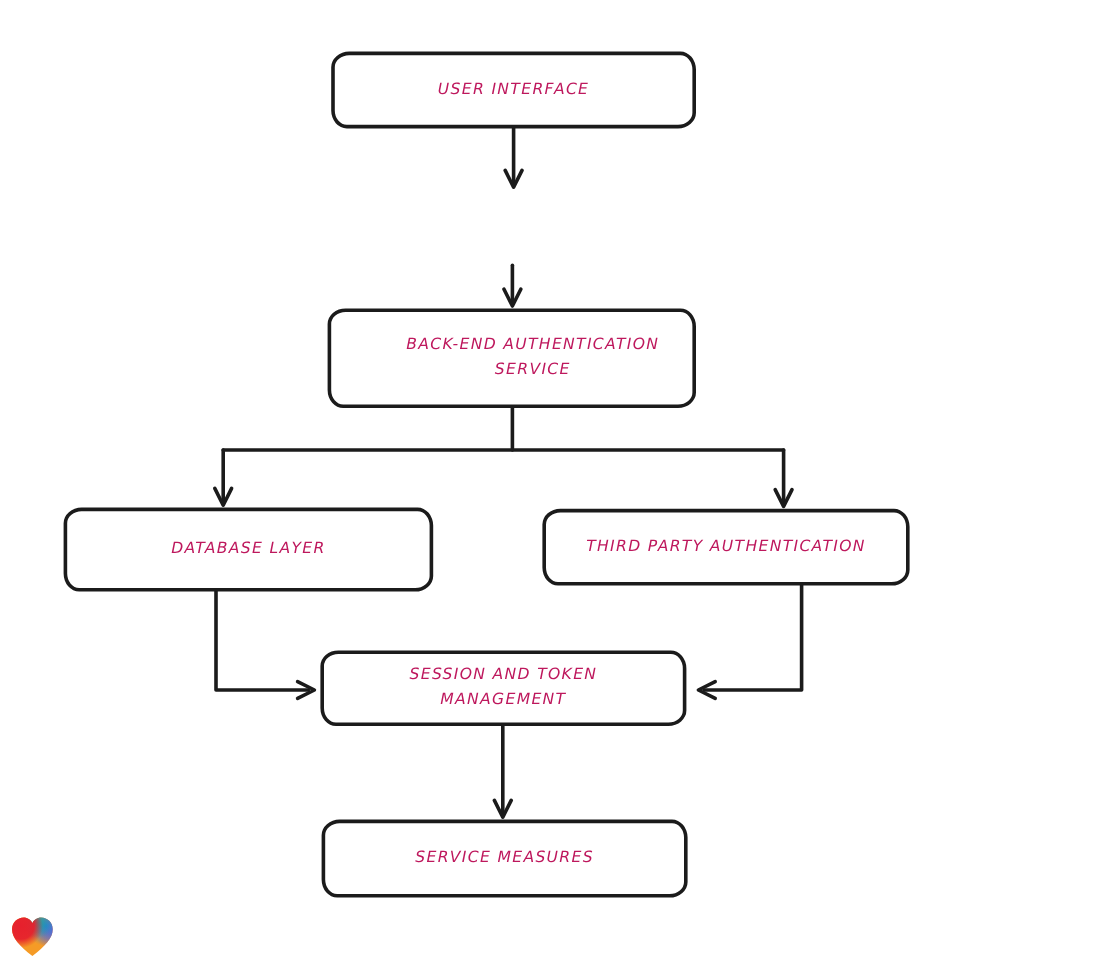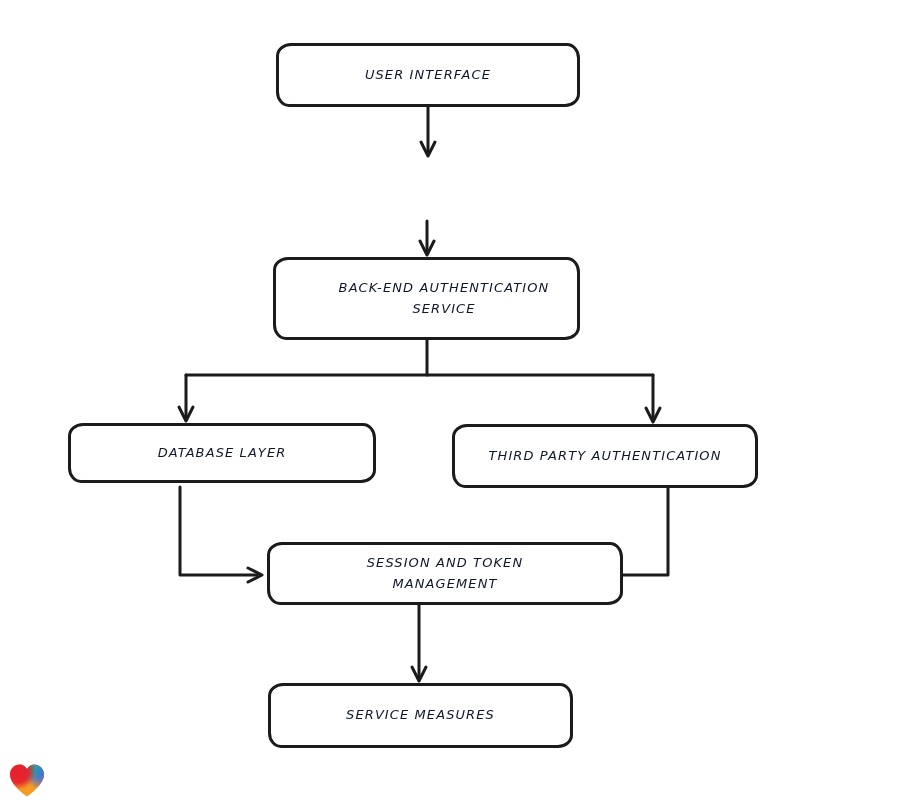--- a/index.html
+++ b/index.html
@@ -29,21 +29,21 @@
     justify-content: center;
     text-align: center;
     padding: 2px 12px;
   }
   .node-label {
     font-family: "DejaVu Sans", sans-serif;
     font-style: italic;
     font-size: 13px;
     letter-spacing: 1.1px;
     line-height: 1.55;
-    color: #0f172a;
+    color: #be185d;
     white-space: nowrap;
   }
   .logo-badge {
     position: absolute;
     left: 7px;
     top: 762px;
     width: 40px;
     height: 40px;
     z-index: 3;
     cursor: pointer;
@@ -95,29 +95,29 @@
 
   <div class="node" style="left:276px; top:43px; width:304px; height:64px;">
     <span class="node-label">USER INTERFACE</span>
   </div>
 
 
   <div class="node" style="left:273px; top:257px; width:307px; height:83px;padding-left:47px;">
     <span class="node-label">BACK-END AUTHENTICATION<br>SERVICE</span>
   </div>
 
-  <div class="node" style="left:68px; top:423px; width:308px; height:60px;">
+  <div class="node" style="left:53px; top:423px; width:308px; height:70px;">
     <span class="node-label">DATABASE LAYER</span>
   </div>
 
   <div class="node" style="left:452px; top:424px; width:306px; height:64px;">
     <span class="node-label">THIRD PARTY AUTHENTICATION</span>
   </div>
 
-  <div class="node" style="left:267px; top:542px; width:356px; height:63px;">
+  <div class="node" style="left:267px; top:542px; width:305px; height:63px;">
     <span class="node-label">SESSION AND TOKEN<br>MANAGEMENT</span>
   </div>
 
   <div class="node" style="left:268px; top:683px; width:305px; height:65px;">
     <span class="node-label">SERVICE MEASURES</span>
   </div>
 
   <div class="logo-badge">
     <svg width="40" height="40" viewBox="0 0 40 40">
       <defs>

